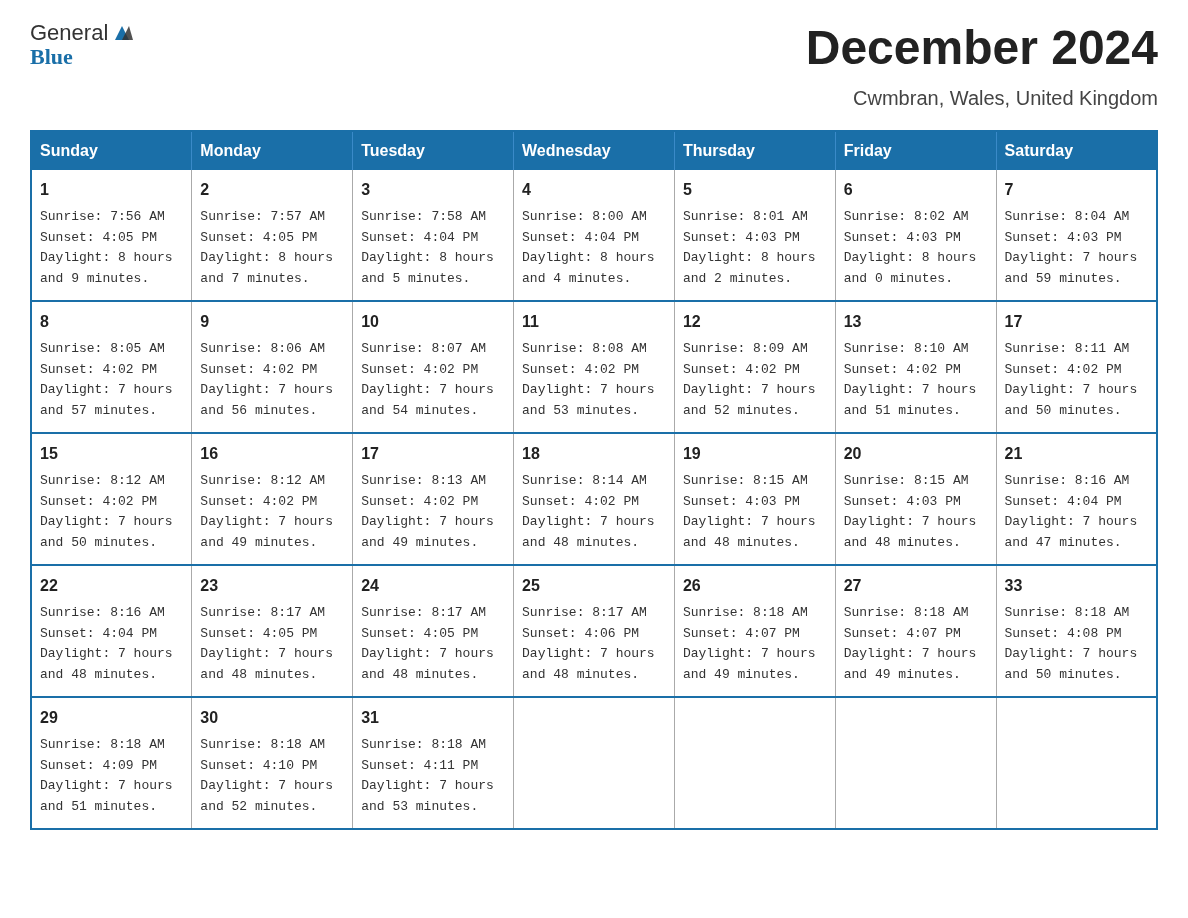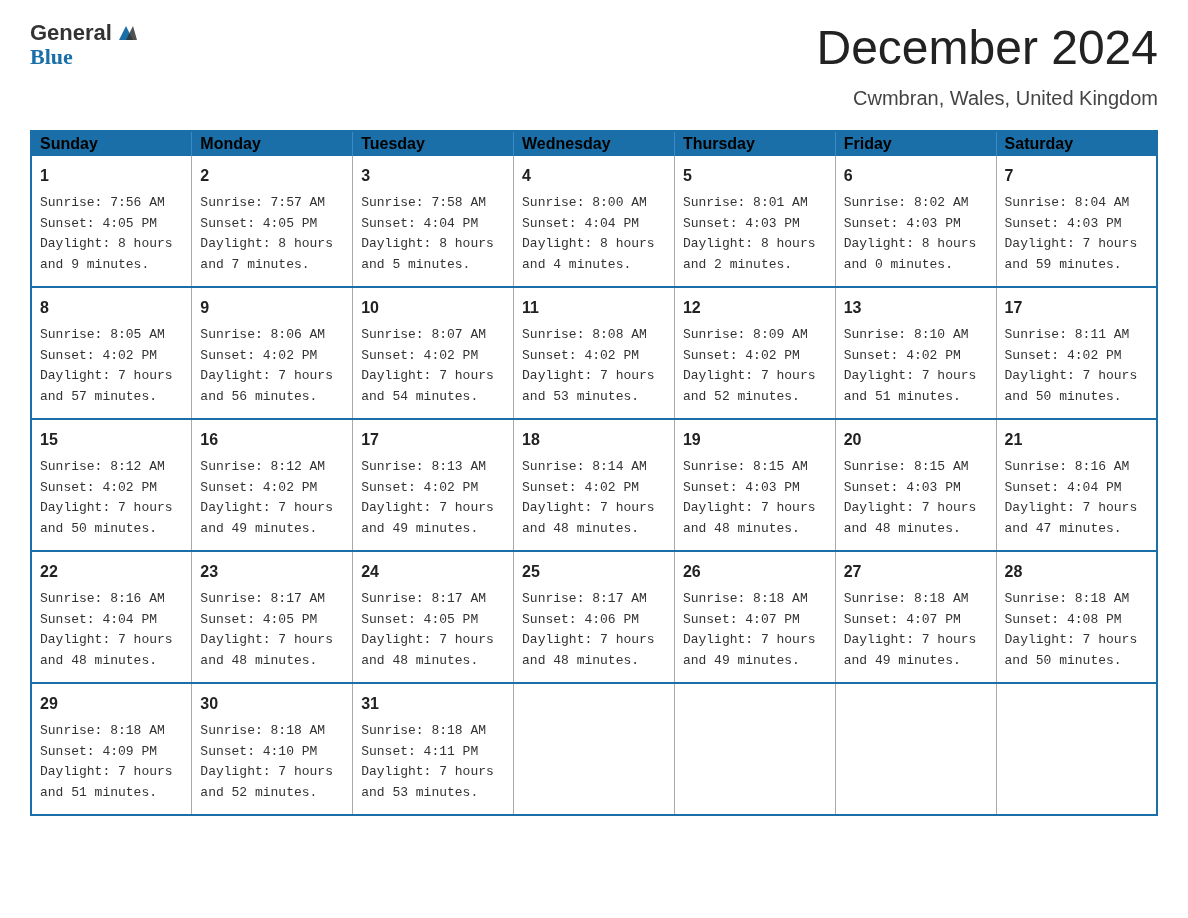--- a/index.html
+++ b/index.html
@@ -23,39 +23,39 @@
     }
     .logo-line1 {
       display: flex;
       align-items: center;
     }
     .title-block {
       text-align: right;
     }
     .month-title {
       font-size: 48px;
-      font-weight: normal;
+      font-weight: bold;
       color: #222;
     }
     .location-title {
       font-size: 20px;
       color: #444;
       margin-top: 12px;
     }
     .calendar {
       width: 100%;
       border-collapse: collapse;
       border: 2px solid #1a6fa8;
     }
     .calendar th {
       background-color: #1a6fa8;
-      color: #000000;
+      color: #ffffff;
       font-size: 16px;
       font-weight: bold;
-      padding: 3px 8px;
+      padding: 10px 8px;
       text-align: left;
       border-right: 1px solid #3a8ac8;
     }
     .calendar th:last-child {
       border-right: none;
     }
     .calendar td {
       vertical-align: top;
       padding: 8px 8px 12px 8px;
       border-right: 1px solid #aaa;
@@ -87,21 +87,21 @@
     .empty-cell {
       background: #fff;
     }
   </style>
 </head>
 <body>
 
 <div class="header">
   <div class="logo-wrapper">
     <div class="logo-line1">
-      <span style="font-size:22px;font-weight:bold;color:#333;">General</span>
+      <span style="font-size:22px;font-weight:normal;color:#333;">General</span>
       <span style="display:inline-flex;align-items:flex-end;margin-left:3px;vertical-align:middle;">
         <svg width="22" height="22" viewBox="0 0 22 22" style="display:block;">
           <polygon points="4,18 11,4 18,18" fill="#1a6fa8"></polygon>
           <polygon points="11,18 18,4 22,18" fill="#333" opacity="0.85"></polygon>
         </svg>
       </span>
     </div>
     <div style="font-size:22px;font-weight:bold;color:#1a6fa8;margin-top:-2px;font-family:Liberation Serif, serif;">Blue</div>
   </div>
   <div class="title-block">
@@ -150,21 +150,21 @@
         <td><span class="day-number">20</span><span class="day-info">Sunrise: 8:15 AM<br>Sunset: 4:03 PM<br>Daylight: 7 hours and 48 minutes.</span></td>
         <td><span class="day-number">21</span><span class="day-info">Sunrise: 8:16 AM<br>Sunset: 4:04 PM<br>Daylight: 7 hours and 47 minutes.</span></td>
       </tr>
       <tr>
         <td><span class="day-number">22</span><span class="day-info">Sunrise: 8:16 AM<br>Sunset: 4:04 PM<br>Daylight: 7 hours and 48 minutes.</span></td>
         <td><span class="day-number">23</span><span class="day-info">Sunrise: 8:17 AM<br>Sunset: 4:05 PM<br>Daylight: 7 hours and 48 minutes.</span></td>
         <td><span class="day-number">24</span><span class="day-info">Sunrise: 8:17 AM<br>Sunset: 4:05 PM<br>Daylight: 7 hours and 48 minutes.</span></td>
         <td><span class="day-number">25</span><span class="day-info">Sunrise: 8:17 AM<br>Sunset: 4:06 PM<br>Daylight: 7 hours and 48 minutes.</span></td>
         <td><span class="day-number">26</span><span class="day-info">Sunrise: 8:18 AM<br>Sunset: 4:07 PM<br>Daylight: 7 hours and 49 minutes.</span></td>
         <td><span class="day-number">27</span><span class="day-info">Sunrise: 8:18 AM<br>Sunset: 4:07 PM<br>Daylight: 7 hours and 49 minutes.</span></td>
-        <td><span class="day-number">28</span><span class="day-info">Sunrise: 8:18 AM<br>Sunset: 4:08 PM<br>Daylight: 7 hours and 50 minutes.</span></td>
+        <td><span class="day-number">33</span><span class="day-info">Sunrise: 8:18 AM<br>Sunset: 4:08 PM<br>Daylight: 7 hours and 50 minutes.</span></td>
       </tr>
       <tr>
         <td><span class="day-number">29</span><span class="day-info">Sunrise: 8:18 AM<br>Sunset: 4:09 PM<br>Daylight: 7 hours and 51 minutes.</span></td>
         <td><span class="day-number">30</span><span class="day-info">Sunrise: 8:18 AM<br>Sunset: 4:10 PM<br>Daylight: 7 hours and 52 minutes.</span></td>
         <td><span class="day-number">31</span><span class="day-info">Sunrise: 8:18 AM<br>Sunset: 4:11 PM<br>Daylight: 7 hours and 53 minutes.</span></td>
         <td class="empty-cell"></td>
         <td class="empty-cell"></td>
         <td class="empty-cell"></td>
         <td class="empty-cell"></td>
       </tr>

